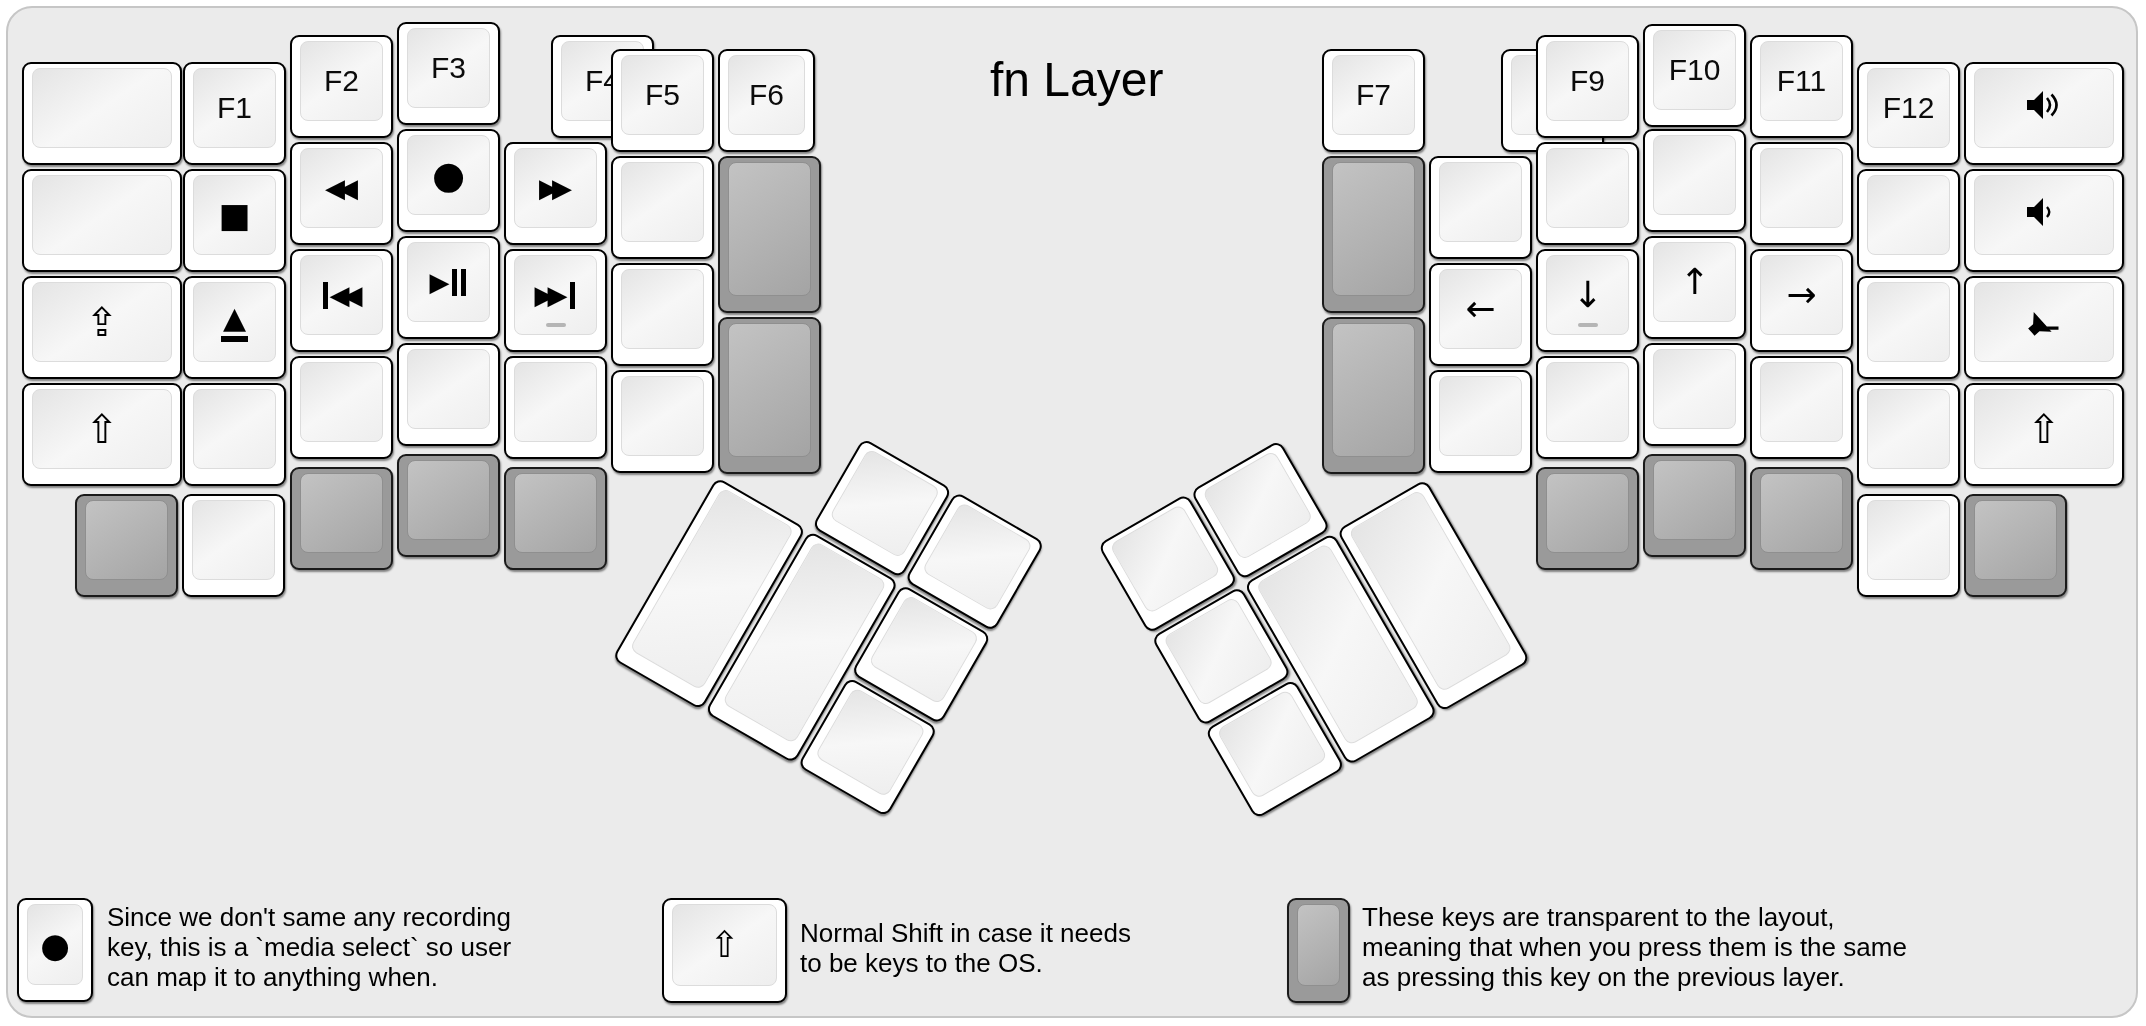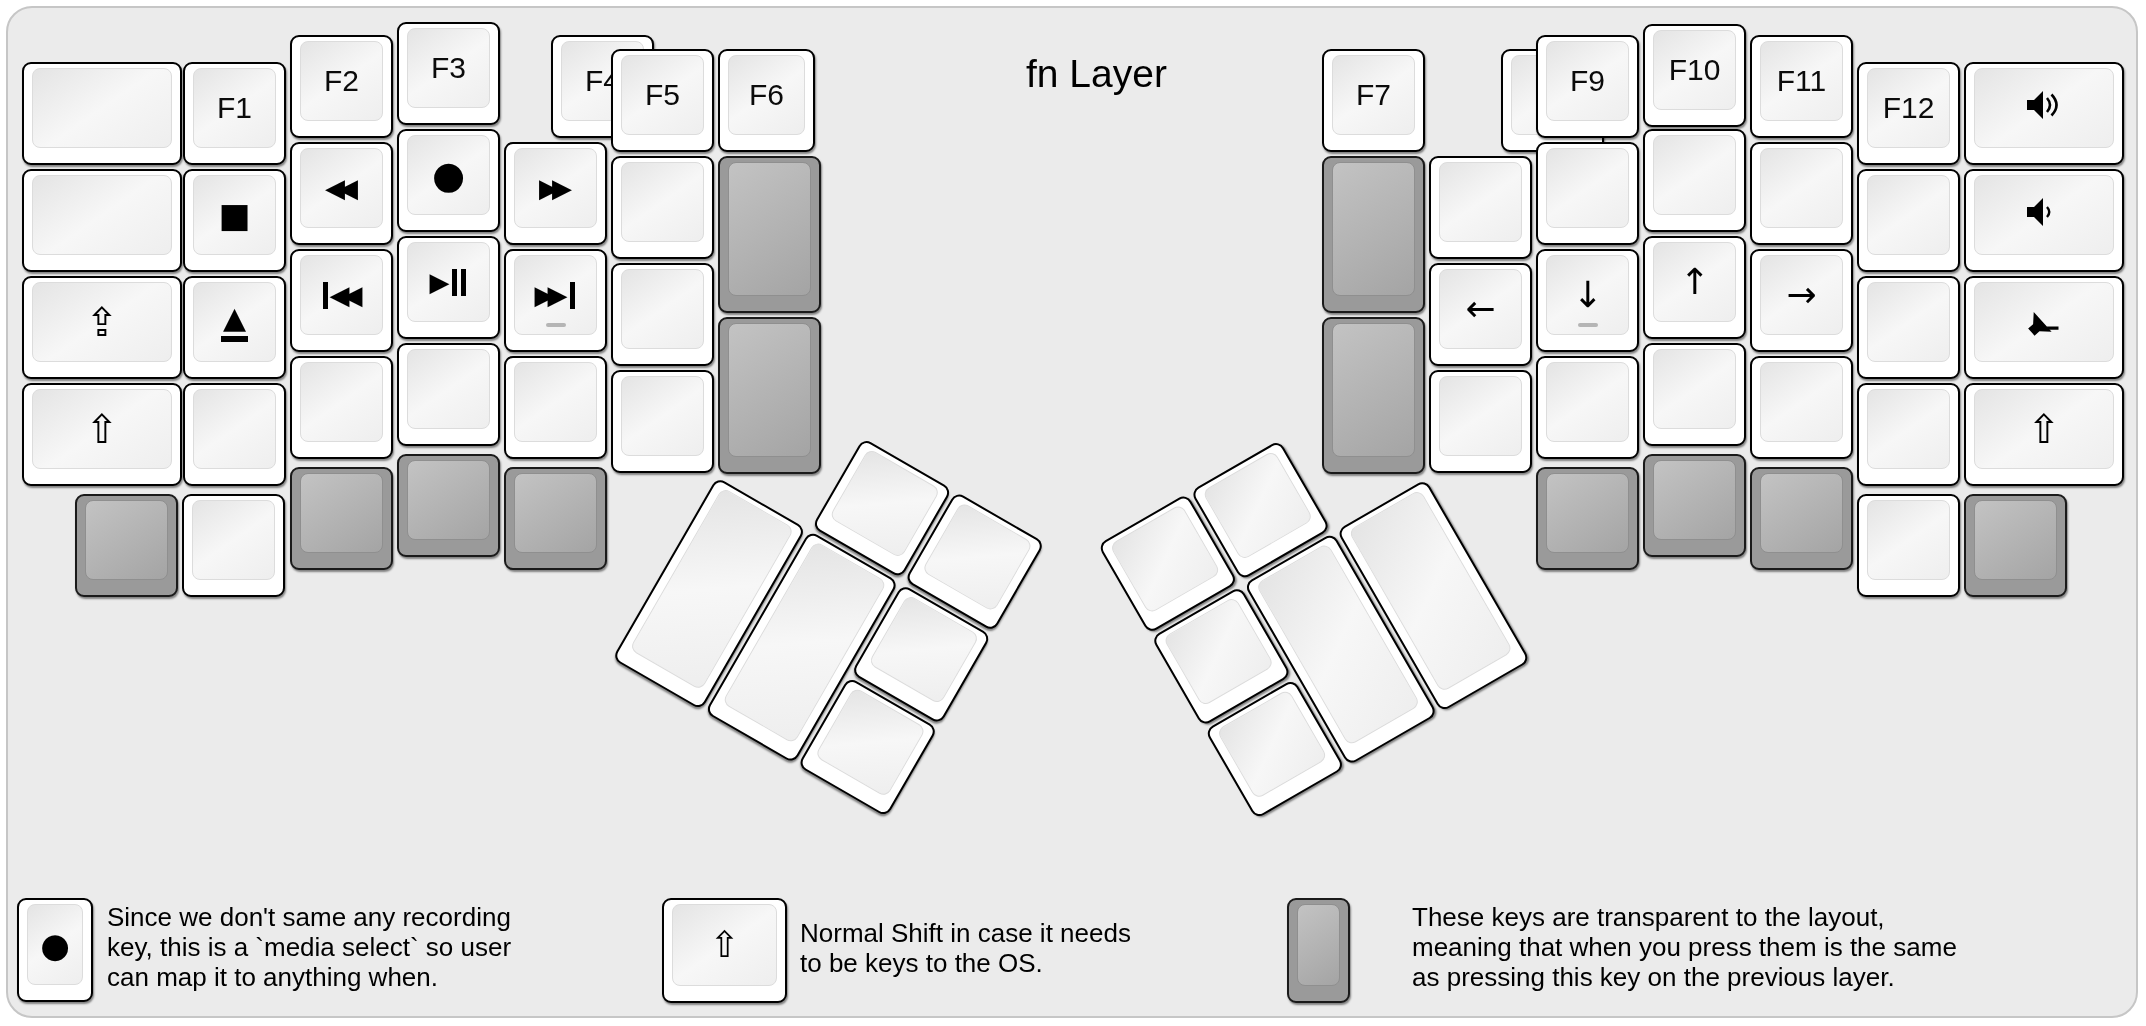--- a/index.html
+++ b/index.html
@@ -26,21 +26,21 @@
   .s30{font-size:30px}.s34{font-size:34px}.s38{font-size:38px}.s40{font-size:40px}.s36{font-size:36px}
   .iconrow{display:flex;align-items:center;justify-content:center;}
   .tri{font-family:"DejaVu Sans",sans-serif;font-size:26px;color:#000;line-height:1;}
   .tri + .tri{margin-left:-7px;}
   .vbar{width:5px;height:27px;background:#000;margin:0 2px;}
   .ecol{display:flex;flex-direction:column;align-items:center;}
   .ebar{width:27px;height:6px;background:#000;margin-top:3px;}
   .homing{position:absolute;bottom:7px;left:50%;transform:translateX(-50%);
           width:20px;height:4px;background:#b5b5b5;border-radius:2px;}
   .mutewrap{transform:rotate(-42deg);display:inline-flex;}
-  .title{position:absolute;left:990px;top:52px;font-size:39px;color:#000;margin-left:36px;}
+  .title{position:absolute;left:990px;top:52px;font-size:48px;color:#000;}
   .legend-item{position:absolute;}
   .legend-text{position:absolute;font-size:26px;line-height:30px;color:#000;white-space:nowrap;}
 </style>
 </head>
 <body>
 
 <div class="frame"></div>
 
 <div class="board">
   <div class="thumb l">
@@ -420,18 +420,18 @@
   <div class="legend-text" style="left:800px;top:918px;">
     <div>Normal Shift in case it needs</div>
     <div>to be keys to the OS.</div>
   </div>
 </div>
 
 <div class="legend-item">
   <div class="key g" style="left:1287px;top:898px;width:63px;height:105px;">
     <div class="keytop"></div>
   </div>
-  <div class="legend-text" style="left:1412px;top:902px;">
+  <div class="legend-text" style="left:1362px;top:902px;">
     <div>These keys are transparent to the layout,</div>
     <div>meaning that when you press them is the same</div>
     <div>as pressing this key on the previous layer.</div>
   </div>
 </div>
 
 </body></html>

